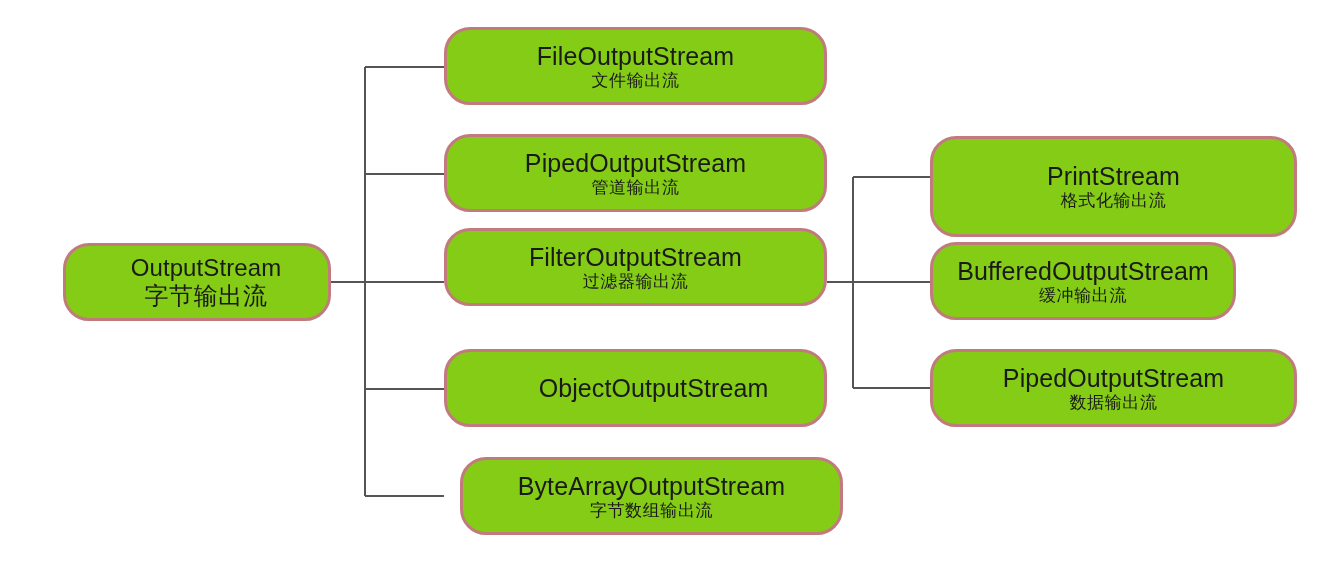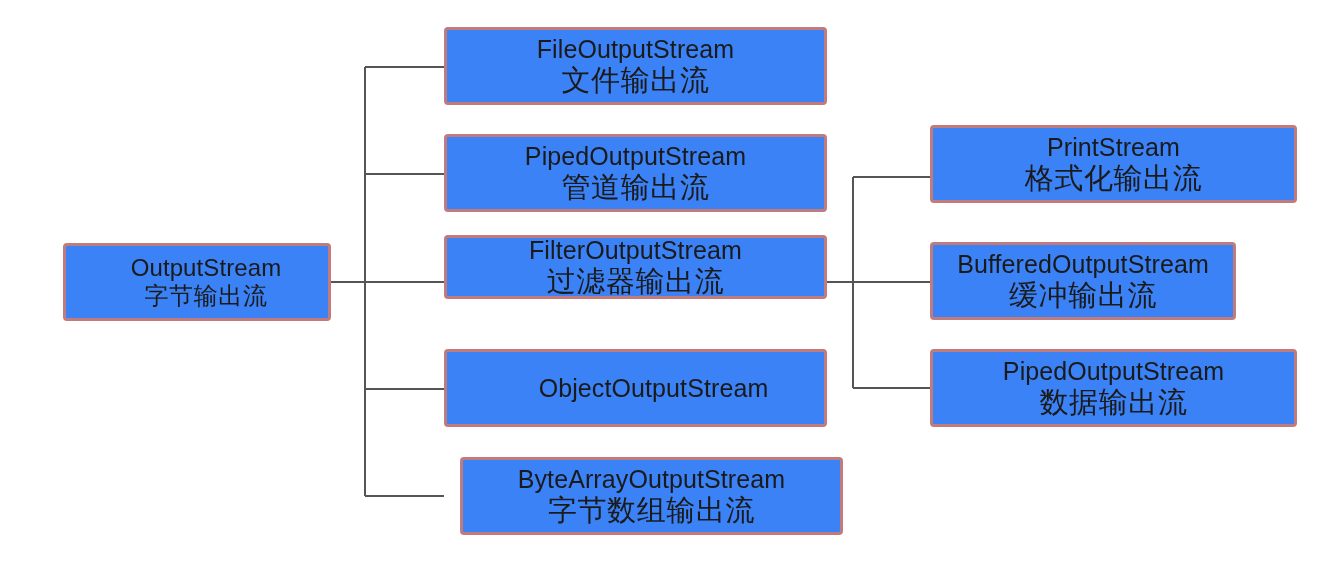--- a/index.html
+++ b/index.html
@@ -21,39 +21,39 @@
     position: absolute;
     left: 0;
     top: 0;
     width: 1317px;
     height: 579px;
     pointer-events: none;
   }
   .node {
     position: absolute;
     box-sizing: border-box;
-    background: #3b82f6;
+    background: #84cc16;
     border: 3px solid #c17b7d;
-    border-radius: 4px;
+    border-radius: 26px;
     display: flex;
     flex-direction: column;
     align-items: center;
     justify-content: center;
     color: #1a1a1a;
     line-height: 1.12;
     text-align: center;
     z-index: 2;
   }
   .node .en {
     font-size: 25px;
     letter-spacing: 0.1px;
     white-space: nowrap;
   }
   .node .cn {
-    font-size: 29px;
+    font-size: 17px;
     letter-spacing: 0.6px;
     white-space: nowrap;
     margin-top: 1px;
   }
   
   .node.root .en, .node.root .cn {
     font-size: 24px;
   }
   .node.wide .en {
     font-size: 25px;
@@ -97,35 +97,35 @@
   <div class="node" style="left:444px; top:27px; width:383px; height:78px;">
     <span class="en">FileOutputStream</span>
     <span class="cn">文件输出流</span>
   </div>
 
   <div class="node" style="left:444px; top:134px; width:383px; height:78px;text-align:center;">
     <span class="en">PipedOutputStream</span>
     <span class="cn">管道输出流</span>
   </div>
 
-  <div class="node" style="left:444px; top:235px; width:383px; height:64px;">
+  <div class="node" style="left:444px; top:228px; width:383px; height:78px;">
     <span class="en">FilterOutputStream</span>
     <span class="cn">过滤器输出流</span>
   </div>
 
   <div class="node" style="left:444px; top:349px; width:383px; height:78px;padding-left:36px;">
     <span class="en">ObjectOutputStream</span>
   </div>
 
   <div class="node wide" style="left:460px; top:457px; width:383px; height:78px;">
     <span class="en">ByteArrayOutputStream</span>
     <span class="cn">字节数组输出流</span>
   </div>
 
-  <div class="node" style="left:930px; top:125px; width:367px; height:78px;text-align:center;">
+  <div class="node" style="left:930px; top:136px; width:367px; height:101px;text-align:center;">
     <span class="en">PrintStream</span>
     <span class="cn">格式化输出流</span>
   </div>
 
   <div class="node wide" style="left:930px; top:242px; width:306px; height:78px;">
     <span class="en">BufferedOutputStream</span>
     <span class="cn">缓冲输出流</span>
   </div>
 
   <div class="node" style="left:930px; top:349px; width:367px; height:78px;">

